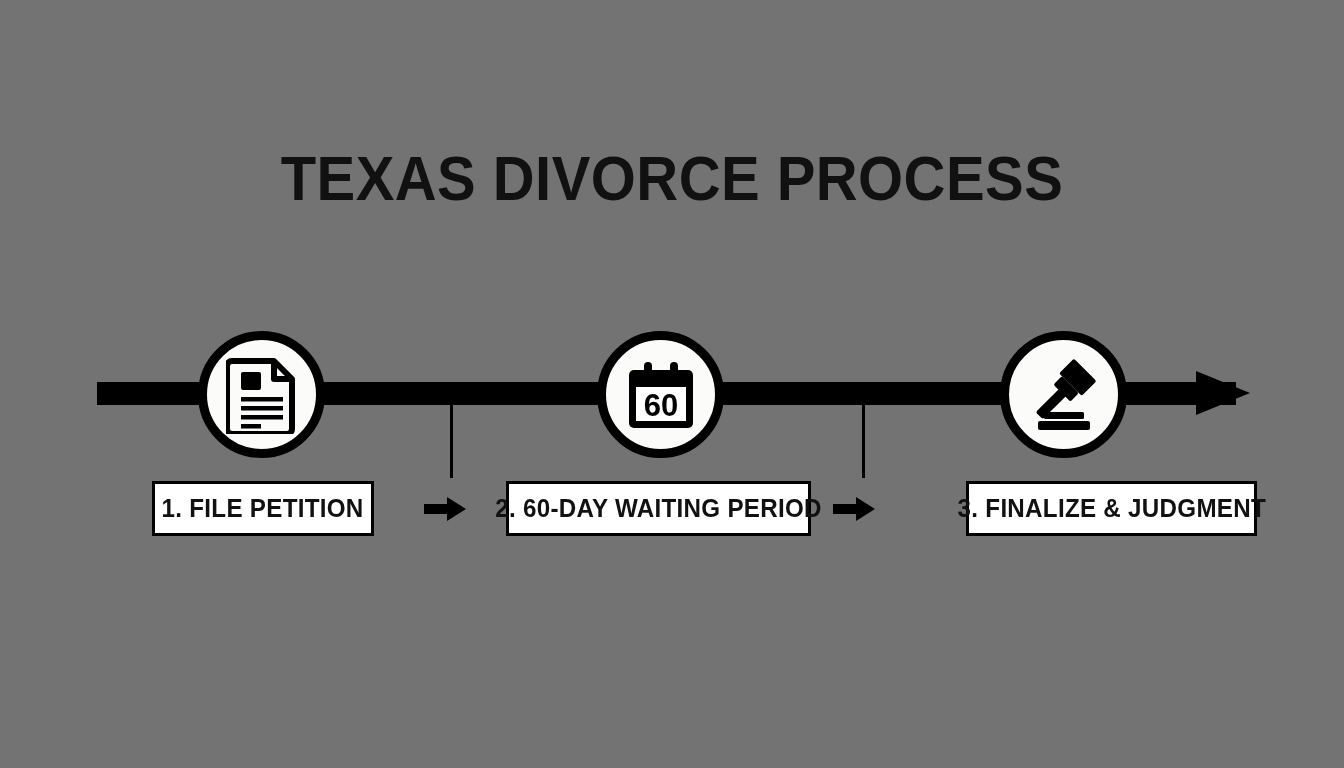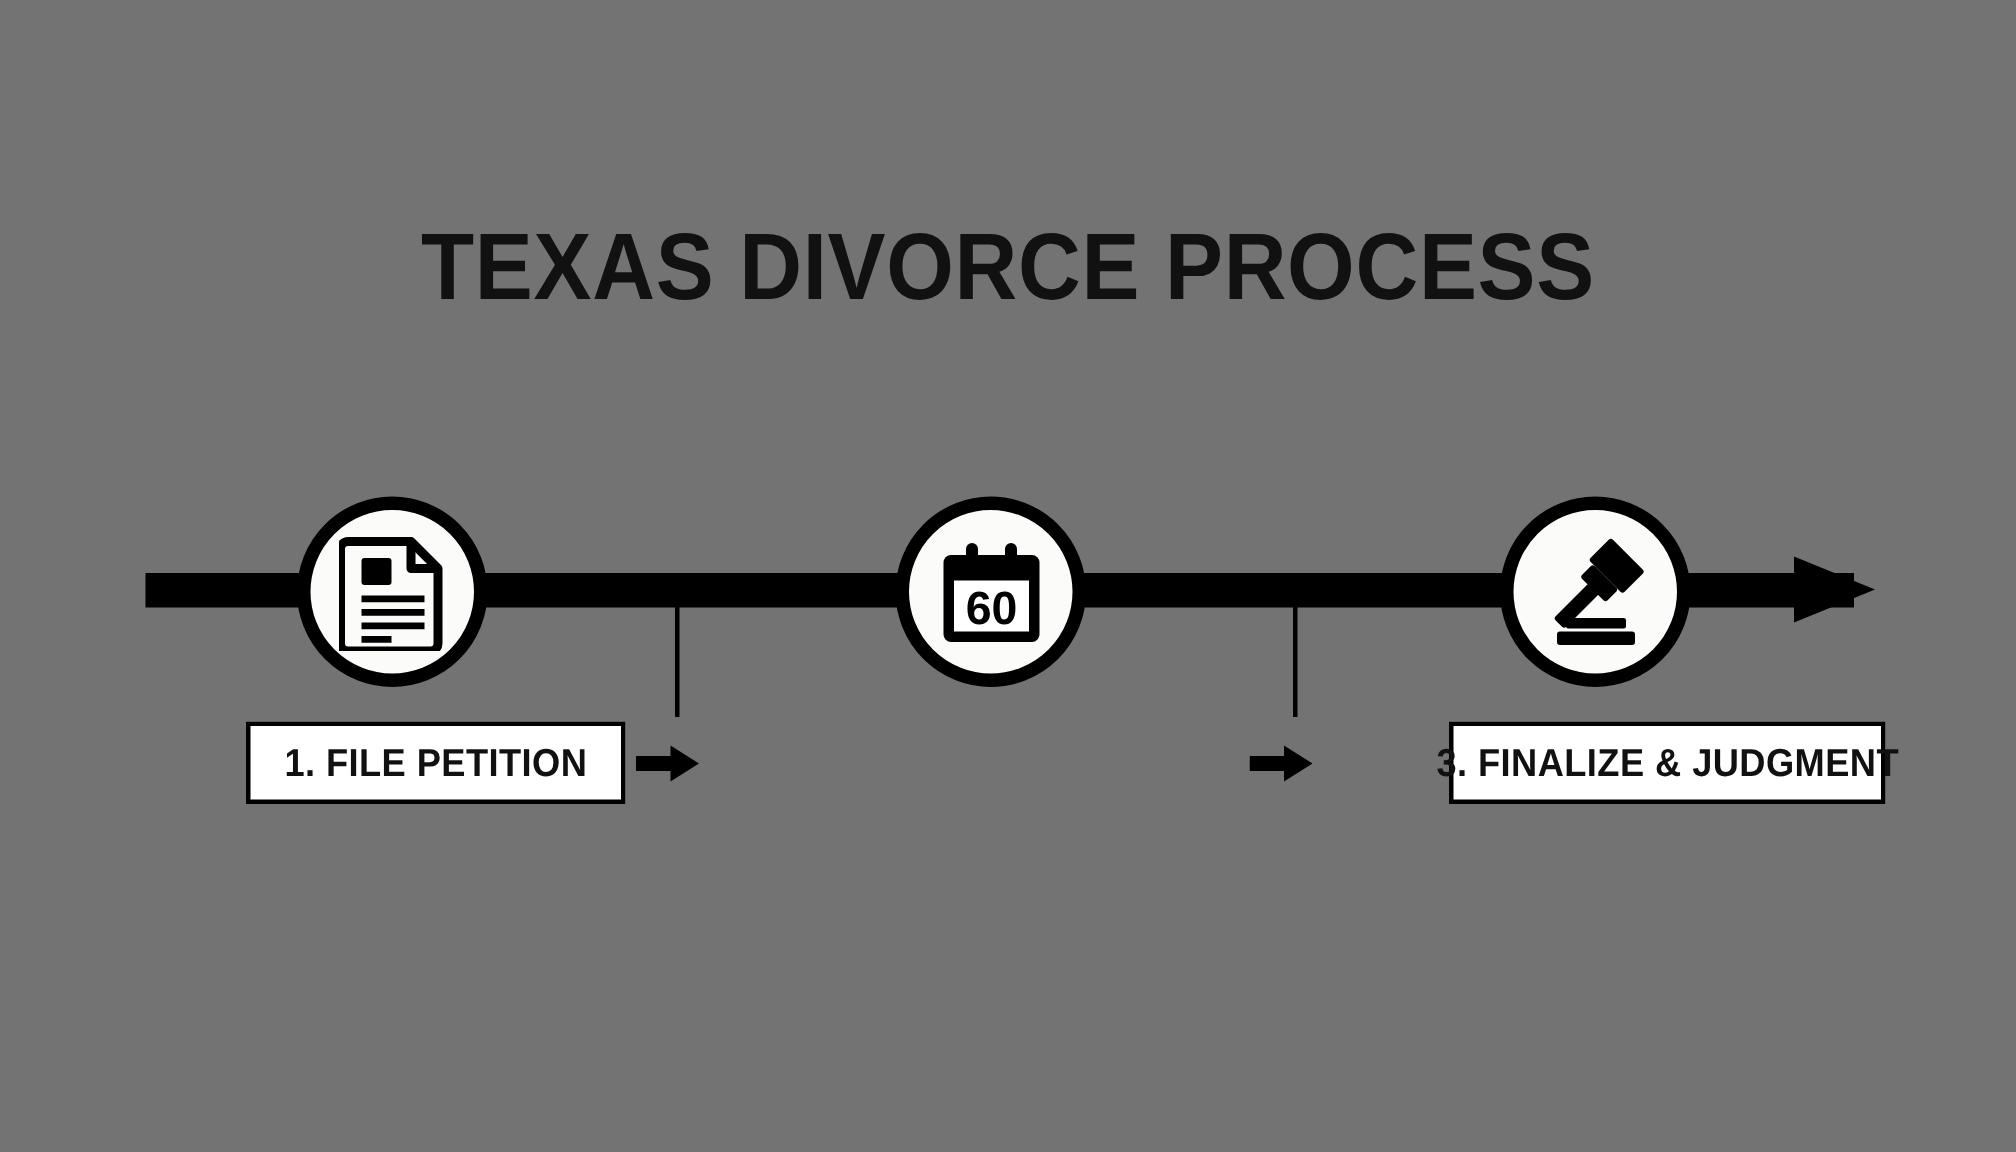--- a/index.html
+++ b/index.html
@@ -109,21 +109,21 @@
   }
   .label-box .label-text {
     font-family: "Liberation Sans Narrow", "Liberation Sans", sans-serif;
     font-weight: bold;
     font-size: 26px;
     letter-spacing: 0.3px;
     color: #111111;
     white-space: nowrap;
     transform: scaleX(0.93);
   }
-  #box-1 { left: 164px; width: 253px; }
+  #box-1 { left: 152px; width: 222px; }
   #box-2 { left: 506px; width: 305px; }
   #box-3 { left: 966px; width: 291px; }
 
   
   .step-arrow {
     position: absolute;
     top: 496px;
     width: 42px;
     height: 26px;
   }
@@ -179,20 +179,23 @@
         </g>
         <rect x="20" y="55" width="40" height="7" rx="1.5" fill="#000000"></rect>
         <rect x="14" y="64" width="52" height="9" rx="2" fill="#000000"></rect>
       </svg>
     </div>
   </div>
 
   <div class="label-box" id="box-1">
     <span class="label-text">1. FILE PETITION</span>
   </div>
+  <div class="label-box" id="box-2">
+    <span class="label-text">2. 60-DAY WAITING PERIOD</span>
+  </div>
   <div class="label-box" id="box-3">
     <span class="label-text">3. FINALIZE &amp; JUDGMENT</span>
   </div>
 
   <div class="step-arrow" id="step-arrow-1">
     <svg width="42" height="26" viewBox="0 0 42 26" aria-hidden="true">
       <rect x="0" y="8" width="25" height="10" fill="#000000"></rect>
       <path d="M23 1 L42 13 L23 25 Z" fill="#000000"></path>
     </svg>
   </div>

